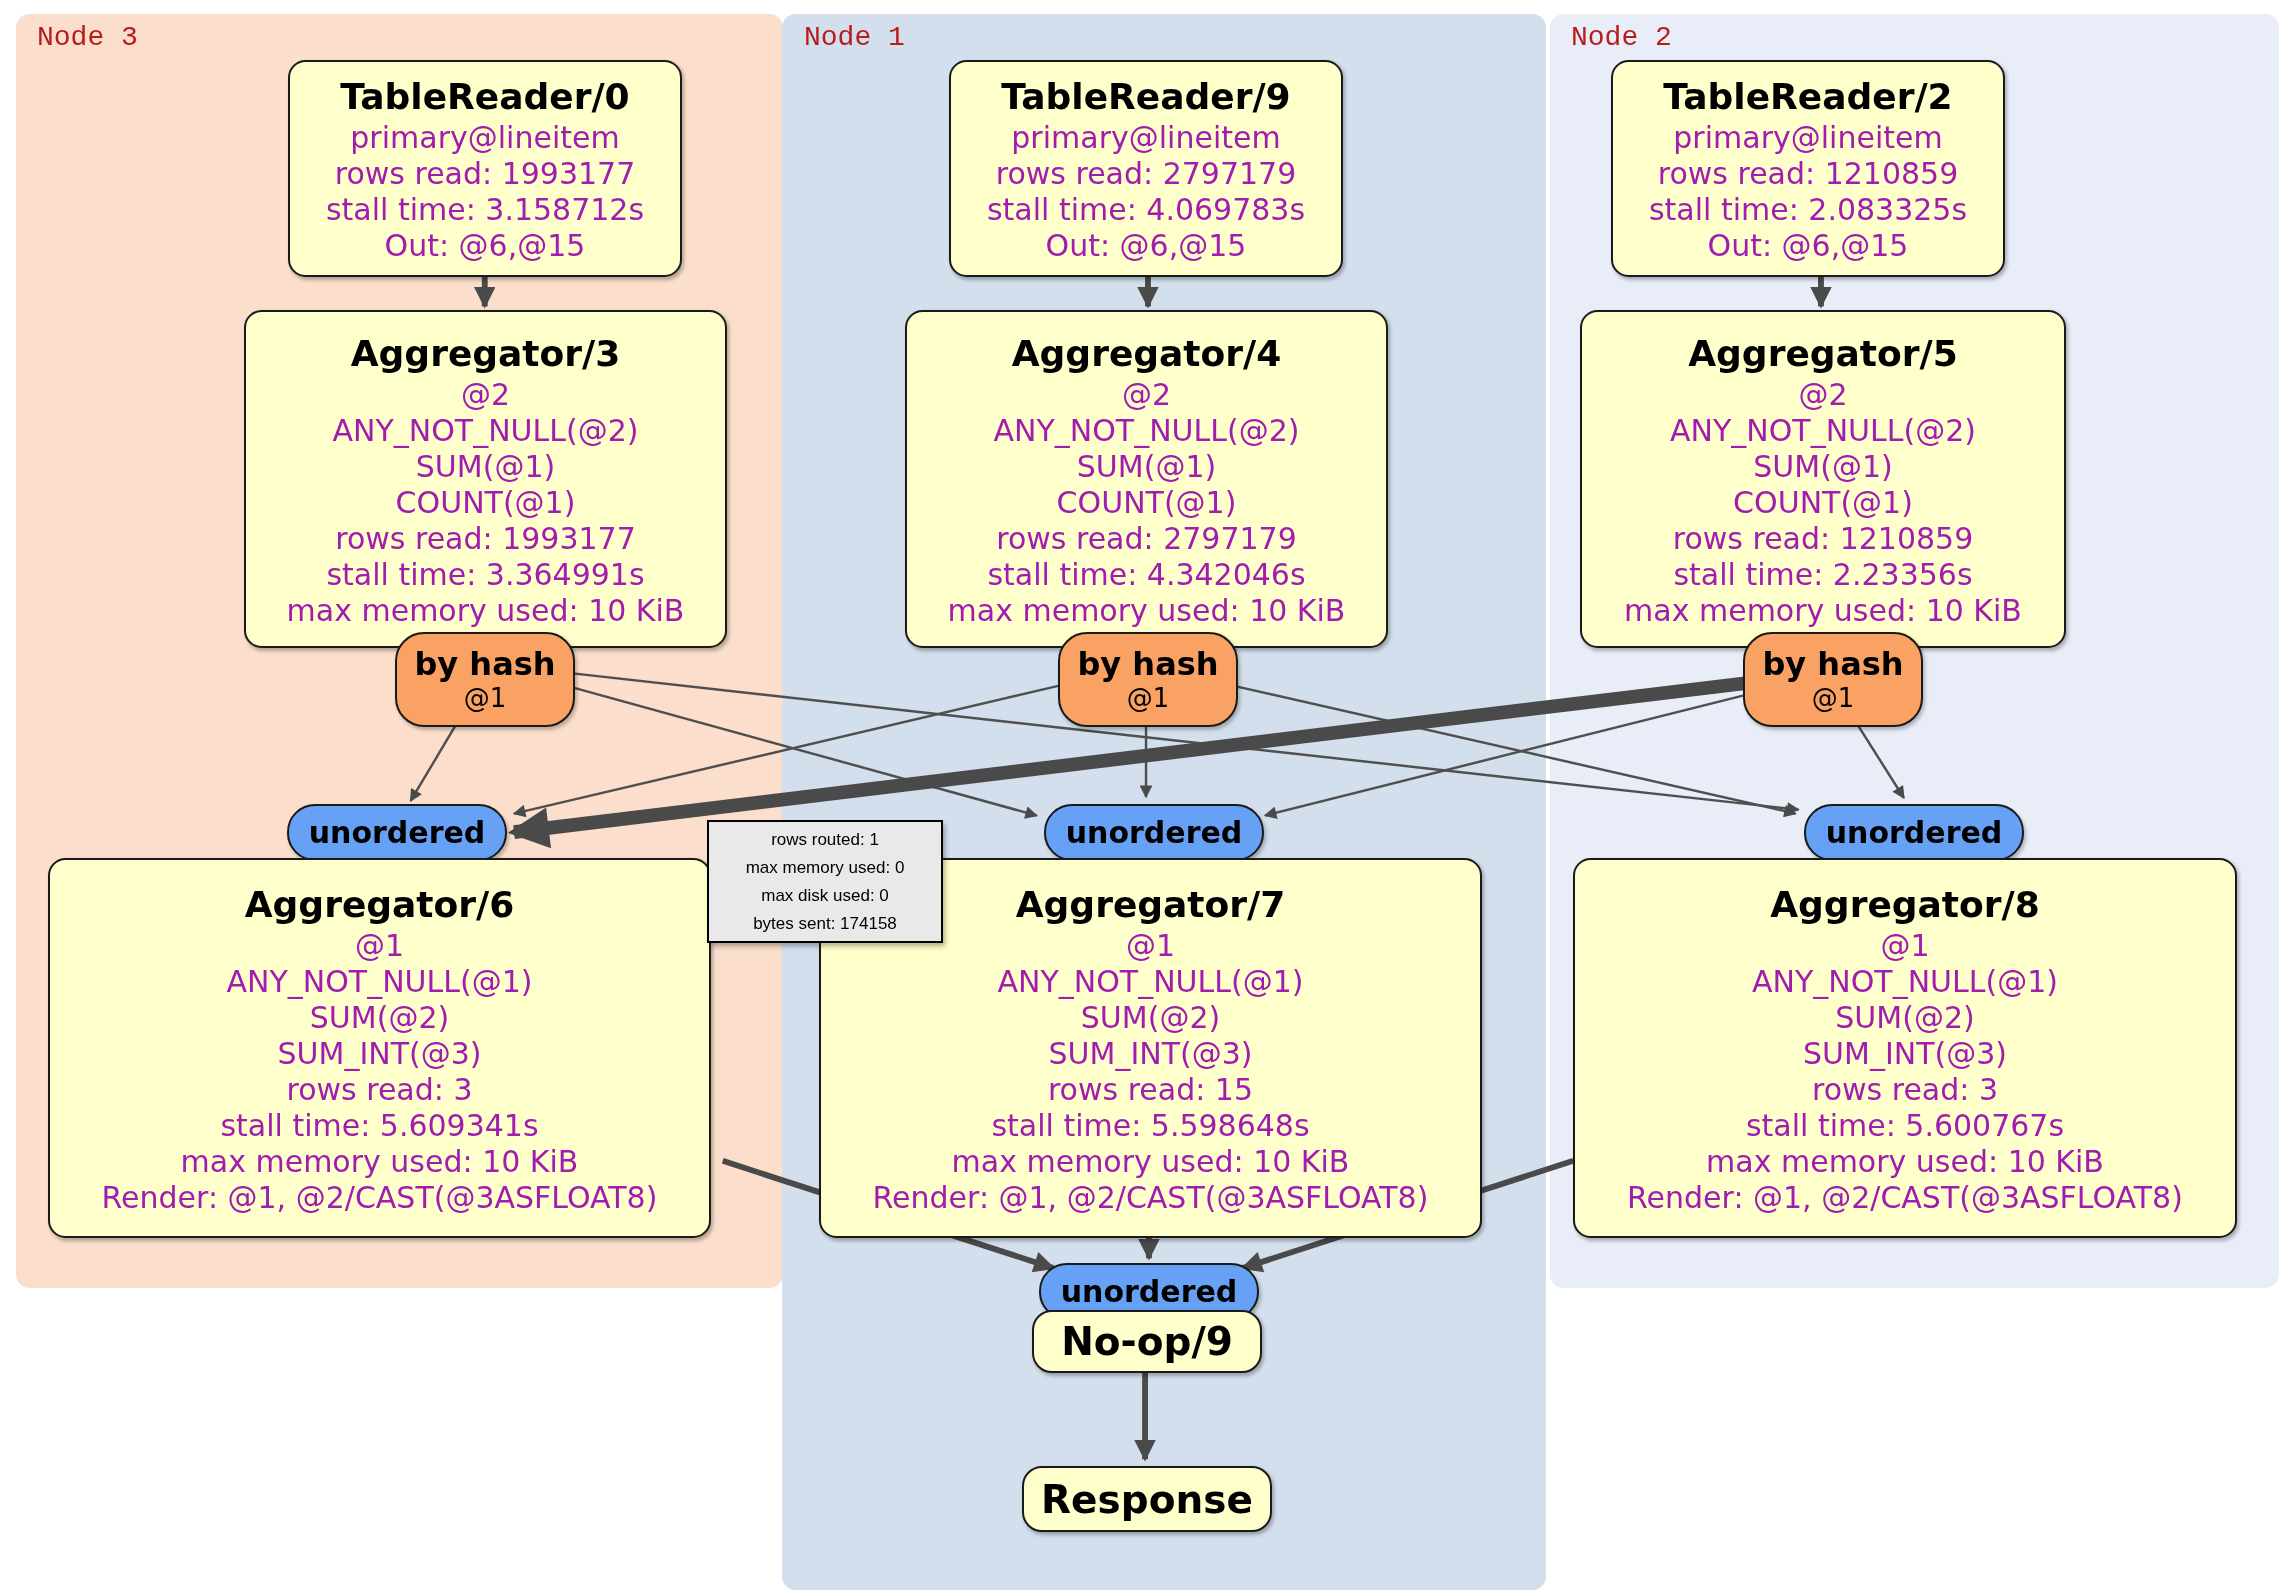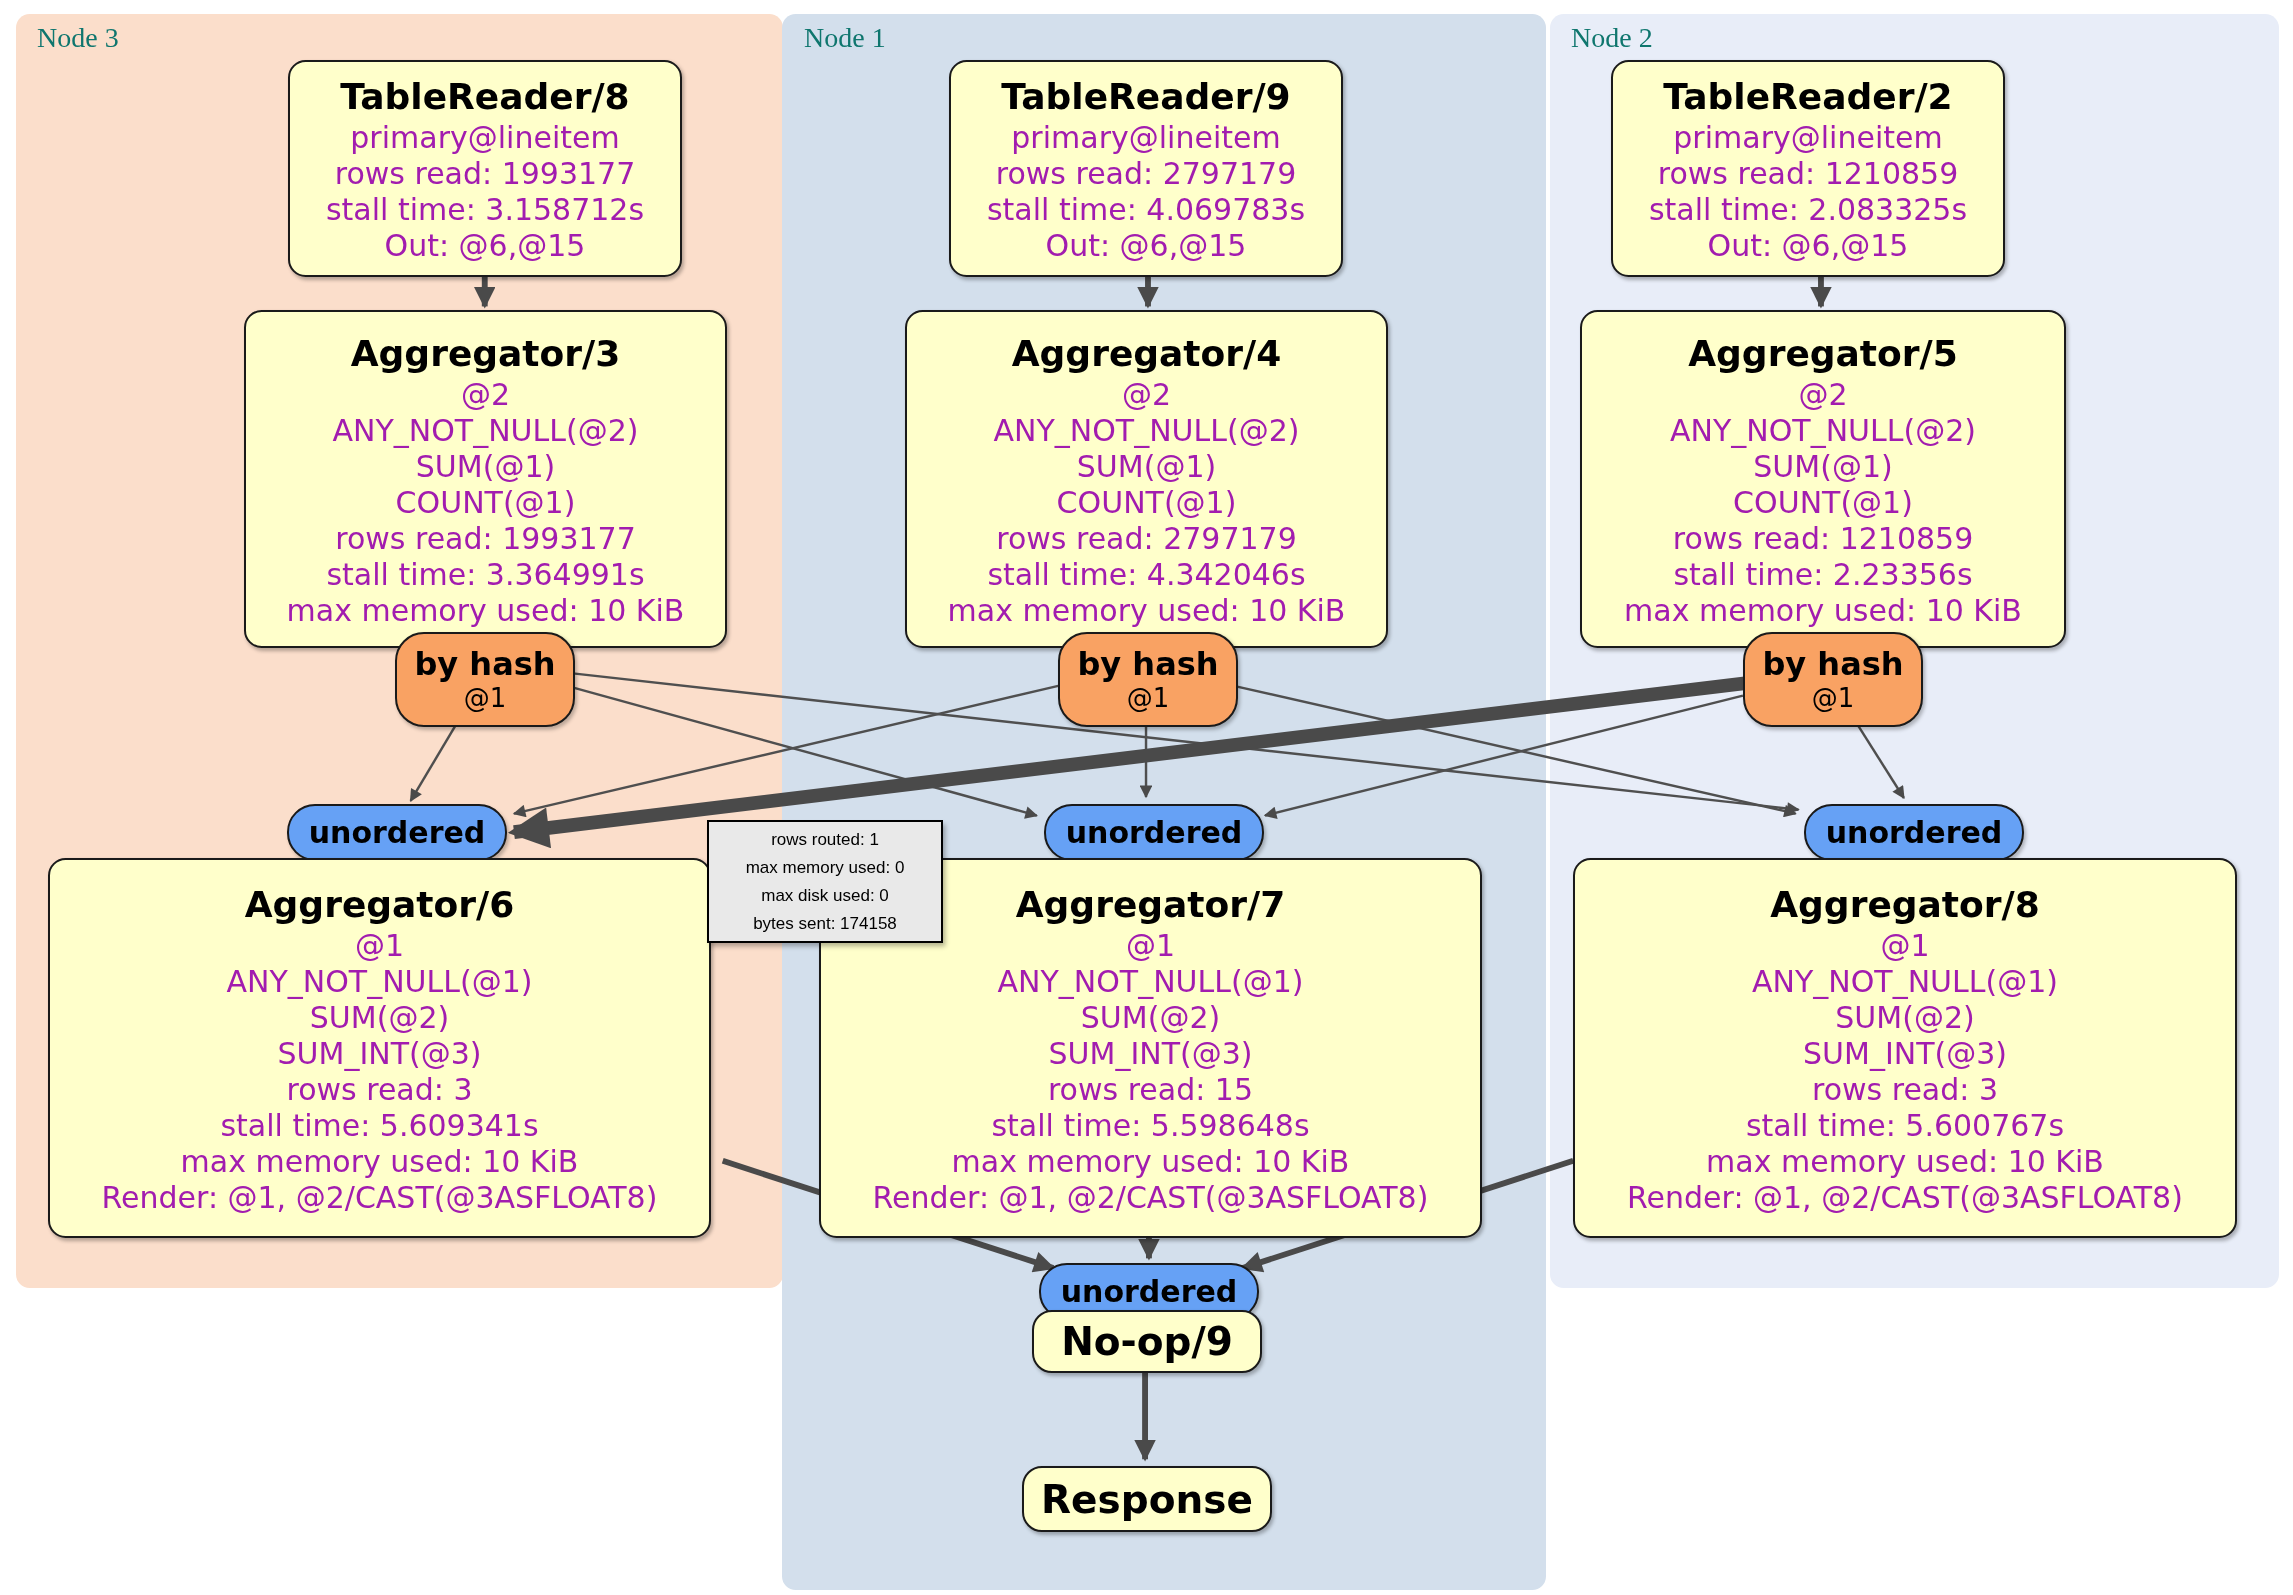--- a/index.html
+++ b/index.html
@@ -1,19 +1,19 @@
 <!DOCTYPE html>
 <html><head>
 <meta charset="utf-8">
 <style>
   html,body{margin:0;padding:0;background:#ffffff;}
   #canvas{position:relative;width:2294px;height:1596px;background:#ffffff;overflow:hidden;
           font-family:"DejaVu Sans",sans-serif;}
   .region{position:absolute;border-radius:13.7px;}
-  .region-label{position:absolute;font-family:Liberation Serif, serif;font-size:28px;color:#0f766e;}
+  .region-label{position:absolute;font-family:Liberation Mono, monospace;font-size:28px;color:#b91c1c;}
   #edges{position:absolute;left:0;top:0;width:2294px;height:1596px;}
   .proc{position:absolute;background:#ffffcb;border:2.9px solid #1a1a1a;border-radius:17.6px;
         display:flex;flex-direction:column;justify-content:center;align-items:center;
         text-align:center;box-shadow:2px 2.9px 3.9px rgba(0,0,0,0.28);}
   .proc .title{font-weight:bold;font-size:36px;line-height:47px;color:#000;}
   .proc .line{font-size:30px;line-height:36px;color:#a21caf;white-space:nowrap;}
   .router{position:absolute;background:#f9a263;border:2.9px solid #1a1a1a;border-radius:29px;
           display:flex;flex-direction:column;justify-content:center;align-items:center;
           text-align:center;box-shadow:2px 2.9px 3.9px rgba(0,0,0,0.25);}
   .router .rlabel{font-weight:bold;font-size:32px;line-height:37px;color:#000;}
@@ -73,21 +73,21 @@
     <line x1="1904" y1="742" x2="1952" y2="818" stroke="#4f4f4f" stroke-width="2.5" marker-end="url(#ah-s)"></line>
 
     <line x1="741" y1="1190" x2="1080" y2="1300" stroke="#4a4a4a" stroke-width="6" marker-end="url(#ah-m)"></line>
     <line x1="1178" y1="1266" x2="1178" y2="1290" stroke="#4a4a4a" stroke-width="6" marker-end="url(#ah-m)"></line>
     <line x1="1613" y1="1190" x2="1274" y2="1300" stroke="#4a4a4a" stroke-width="6" marker-end="url(#ah-m)"></line>
 
     <line x1="1174" y1="1404" x2="1174" y2="1496" stroke="#4a4a4a" stroke-width="6" marker-end="url(#ah-m)"></line>
   </svg>
 
   <div class="proc" style="left:288px;top:60px;width:390px;height:213px;">
-    <div class="title">TableReader/8</div>
+    <div class="title">TableReader/0</div>
     <div class="line">primary@lineitem</div>
     <div class="line">rows read: 1993177</div>
     <div class="line">stall time: 3.158712s</div>
     <div class="line">Out: @6,@15</div>
   </div>
 
   <div class="proc" style="left:949px;top:60px;width:390px;height:213px;">
     <div class="title">TableReader/9</div>
     <div class="line">primary@lineitem</div>
     <div class="line">rows read: 2797179</div>

